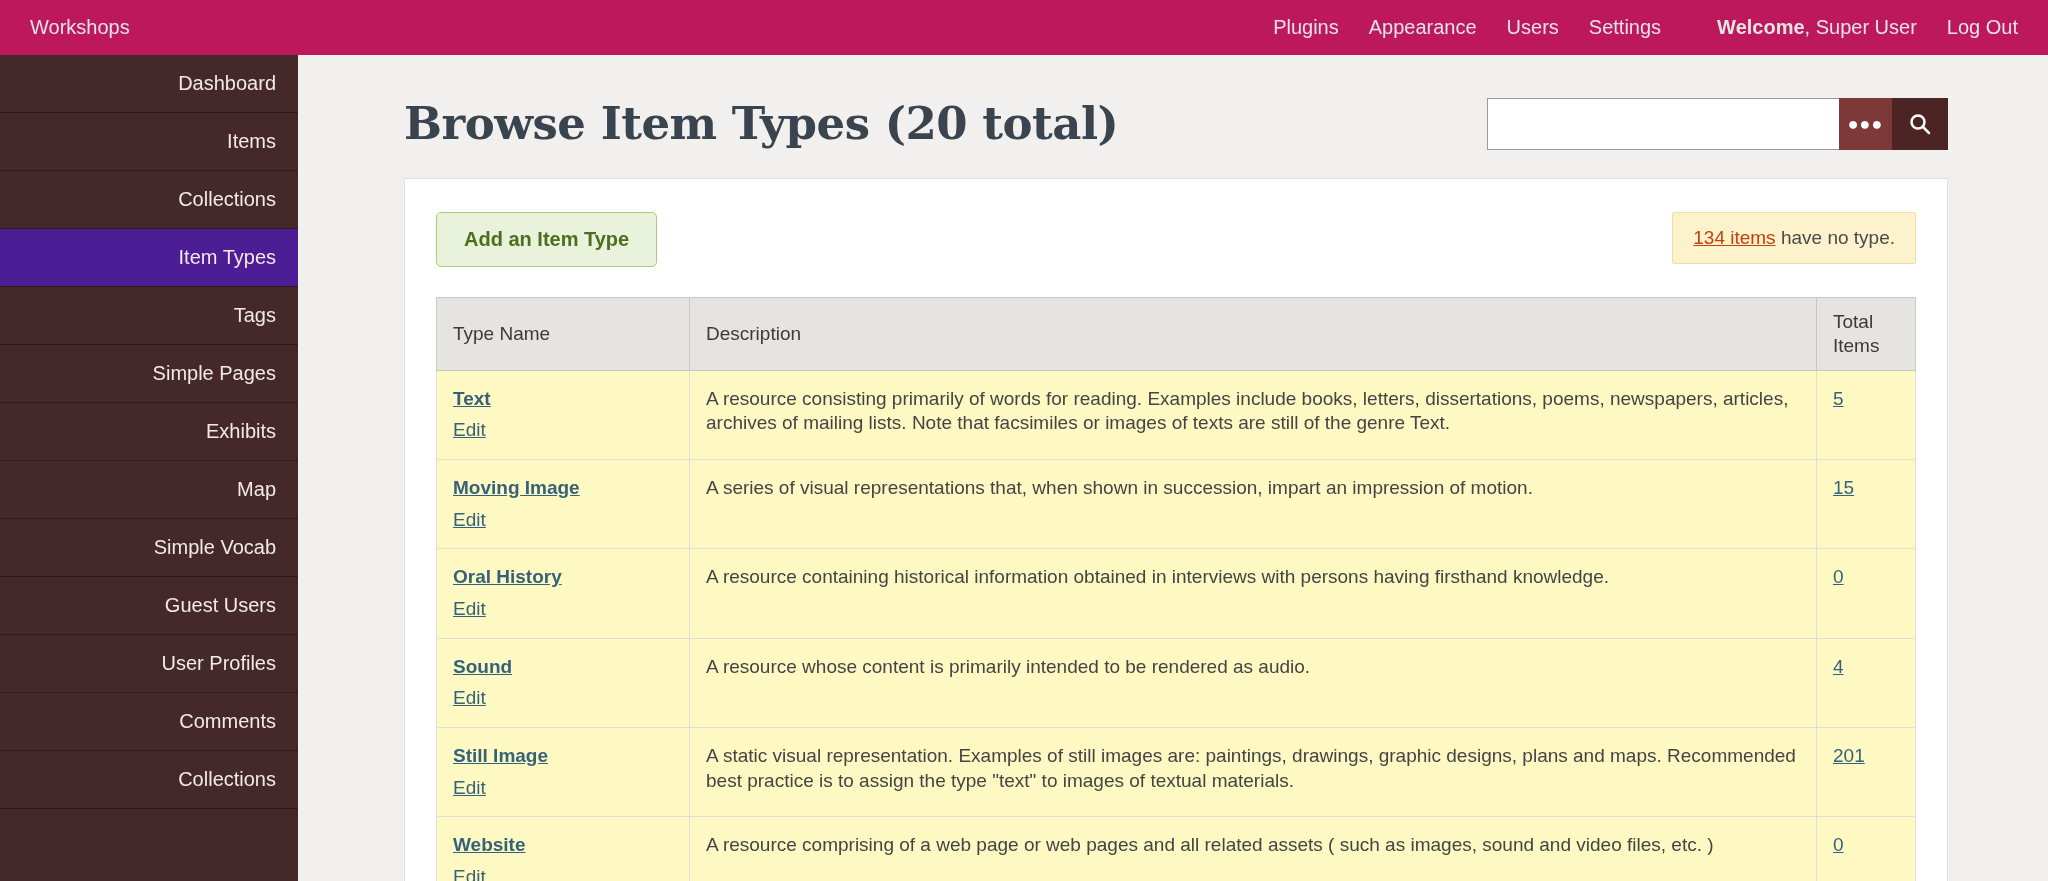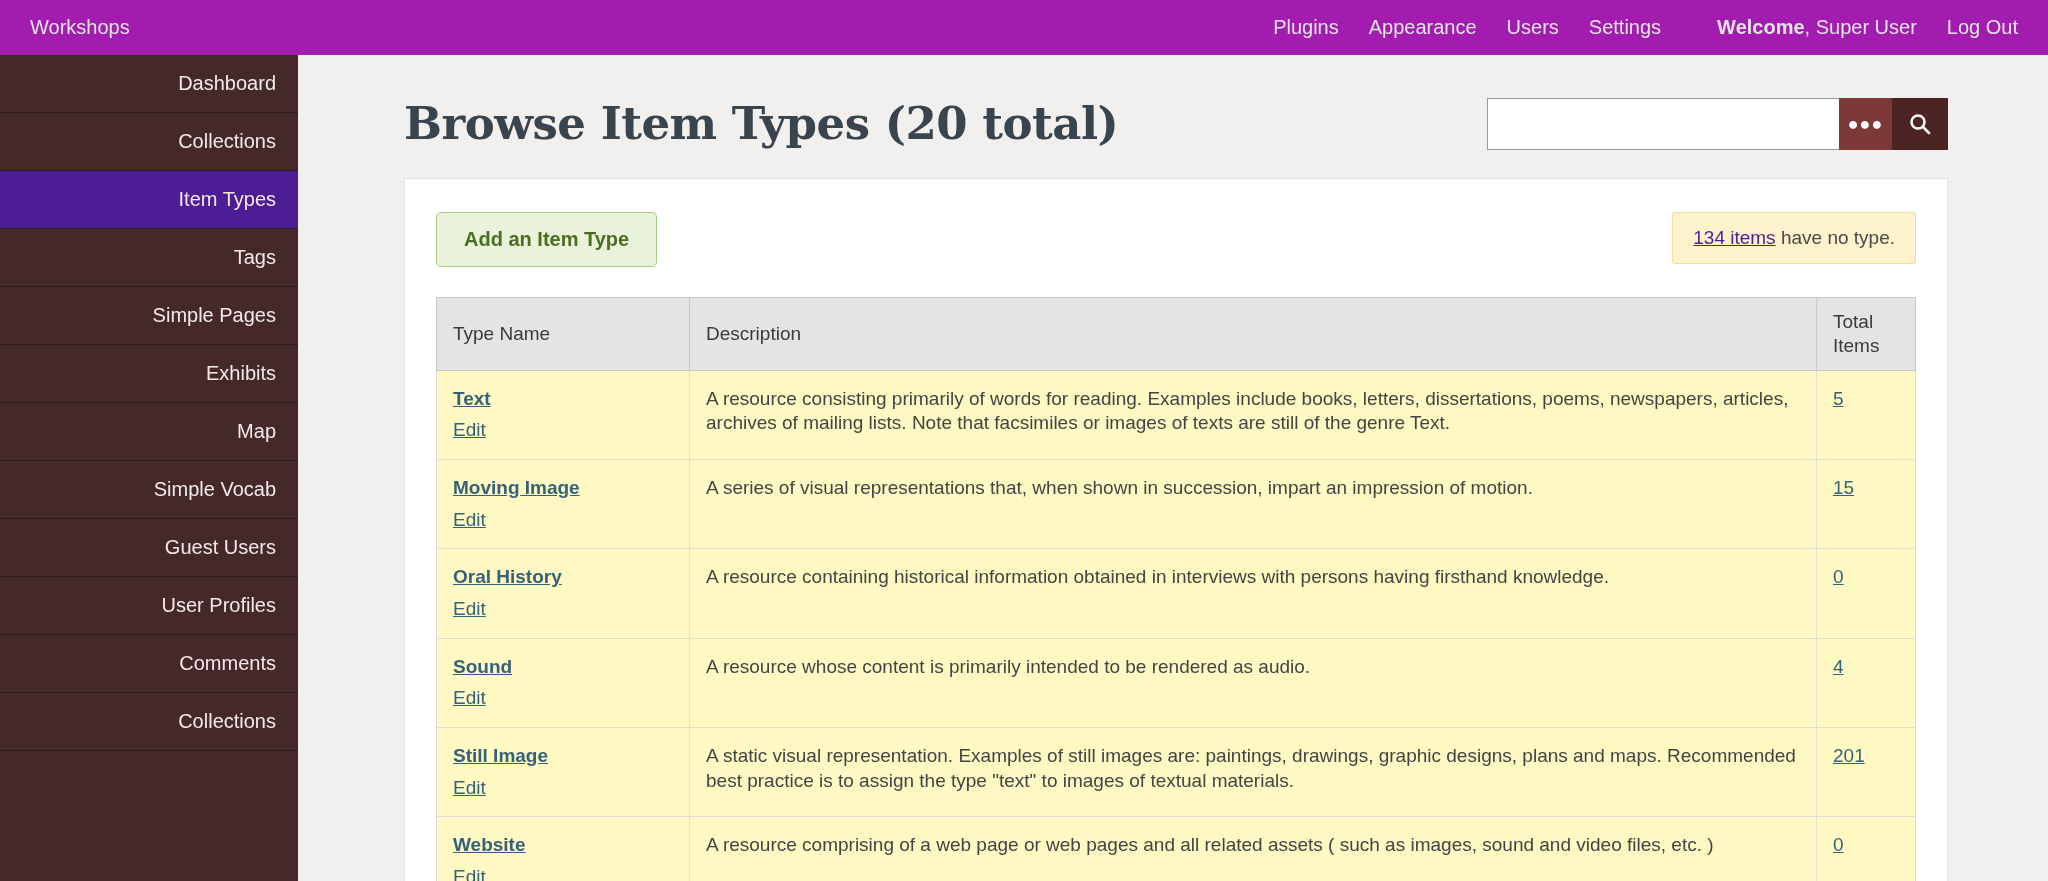--- a/index.html
+++ b/index.html
@@ -6,21 +6,21 @@
   html, body {
     margin: 0; padding: 0;
     width: 2048px; height: 881px;
     overflow: hidden;
     font-family: "Liberation Sans", sans-serif;
     background: #f2f0ee;
   }
 
   
   .topbar {
-    height: 55px; background: #a21caf; color: #dcdcdc;
+    height: 55px; background: #be185d; color: #dcdcdc;
     display: flex; align-items: center; justify-content: space-between;
     padding: 0 30px; font-size: 20px;
   }
   .topbar a { color: #e4e4e4; text-decoration: none; }
   .topbar nav { display: flex; align-items: center; gap: 30px; }
   .topbar .welcome { margin-left: 26px; color: #e4e4e4; }
   .topbar .welcome b { font-weight: bold; }
 
   
   .layout { display: flex; height: 826px; }
@@ -82,21 +82,21 @@
     background: #e9f3db; border: 1px solid #a9cb7f; color: #4c6e1f;
     font-size: 20px; font-weight: bold;
     padding: 15px 27px; border-radius: 5px; cursor: pointer;
     font-family: "Liberation Sans", sans-serif;
   }
   .notice {
     background: #fcf3cd; border: 1px solid #ece0a4;
     padding: 14px 20px; font-size: 19px; color: #4a4a4a;
     border-radius: 2px;
   }
-  .notice a { color: #4c1d95; text-decoration: underline; }
+  .notice a { color: #c2410c; text-decoration: underline; }
 
   
   table.types-table {
     width: 100%; border-collapse: collapse;
     font-size: 19px; color: #444;
   }
   .types-table th {
     background: #e5e4e2; text-align: left; font-weight: normal;
     color: #3a3a3a; padding: 12px 16px;
     border: 1px solid #c9c7c4; line-height: 1.25; font-size: 19px;
@@ -125,20 +125,23 @@
     <span class="welcome"><b>Welcome</b><span>, Super User</span></span>
     <a href="#">Log Out</a>
   </nav>
 </header>
 
 <div class="layout">
   <aside class="sidebar">
     <ul id="sidebar-menu">
         <li class="sb-item">
           <a href="#">Dashboard</a>
+        </li>
+        <li class="sb-item">
+          <a href="#">Items</a>
         </li>
         <li class="sb-item">
           <a href="#">Collections</a>
         </li>
         <li class="sb-item active">
           <a href="#">Item Types</a>
         </li>
         <li class="sb-item">
           <a href="#">Tags</a>
         </li>

